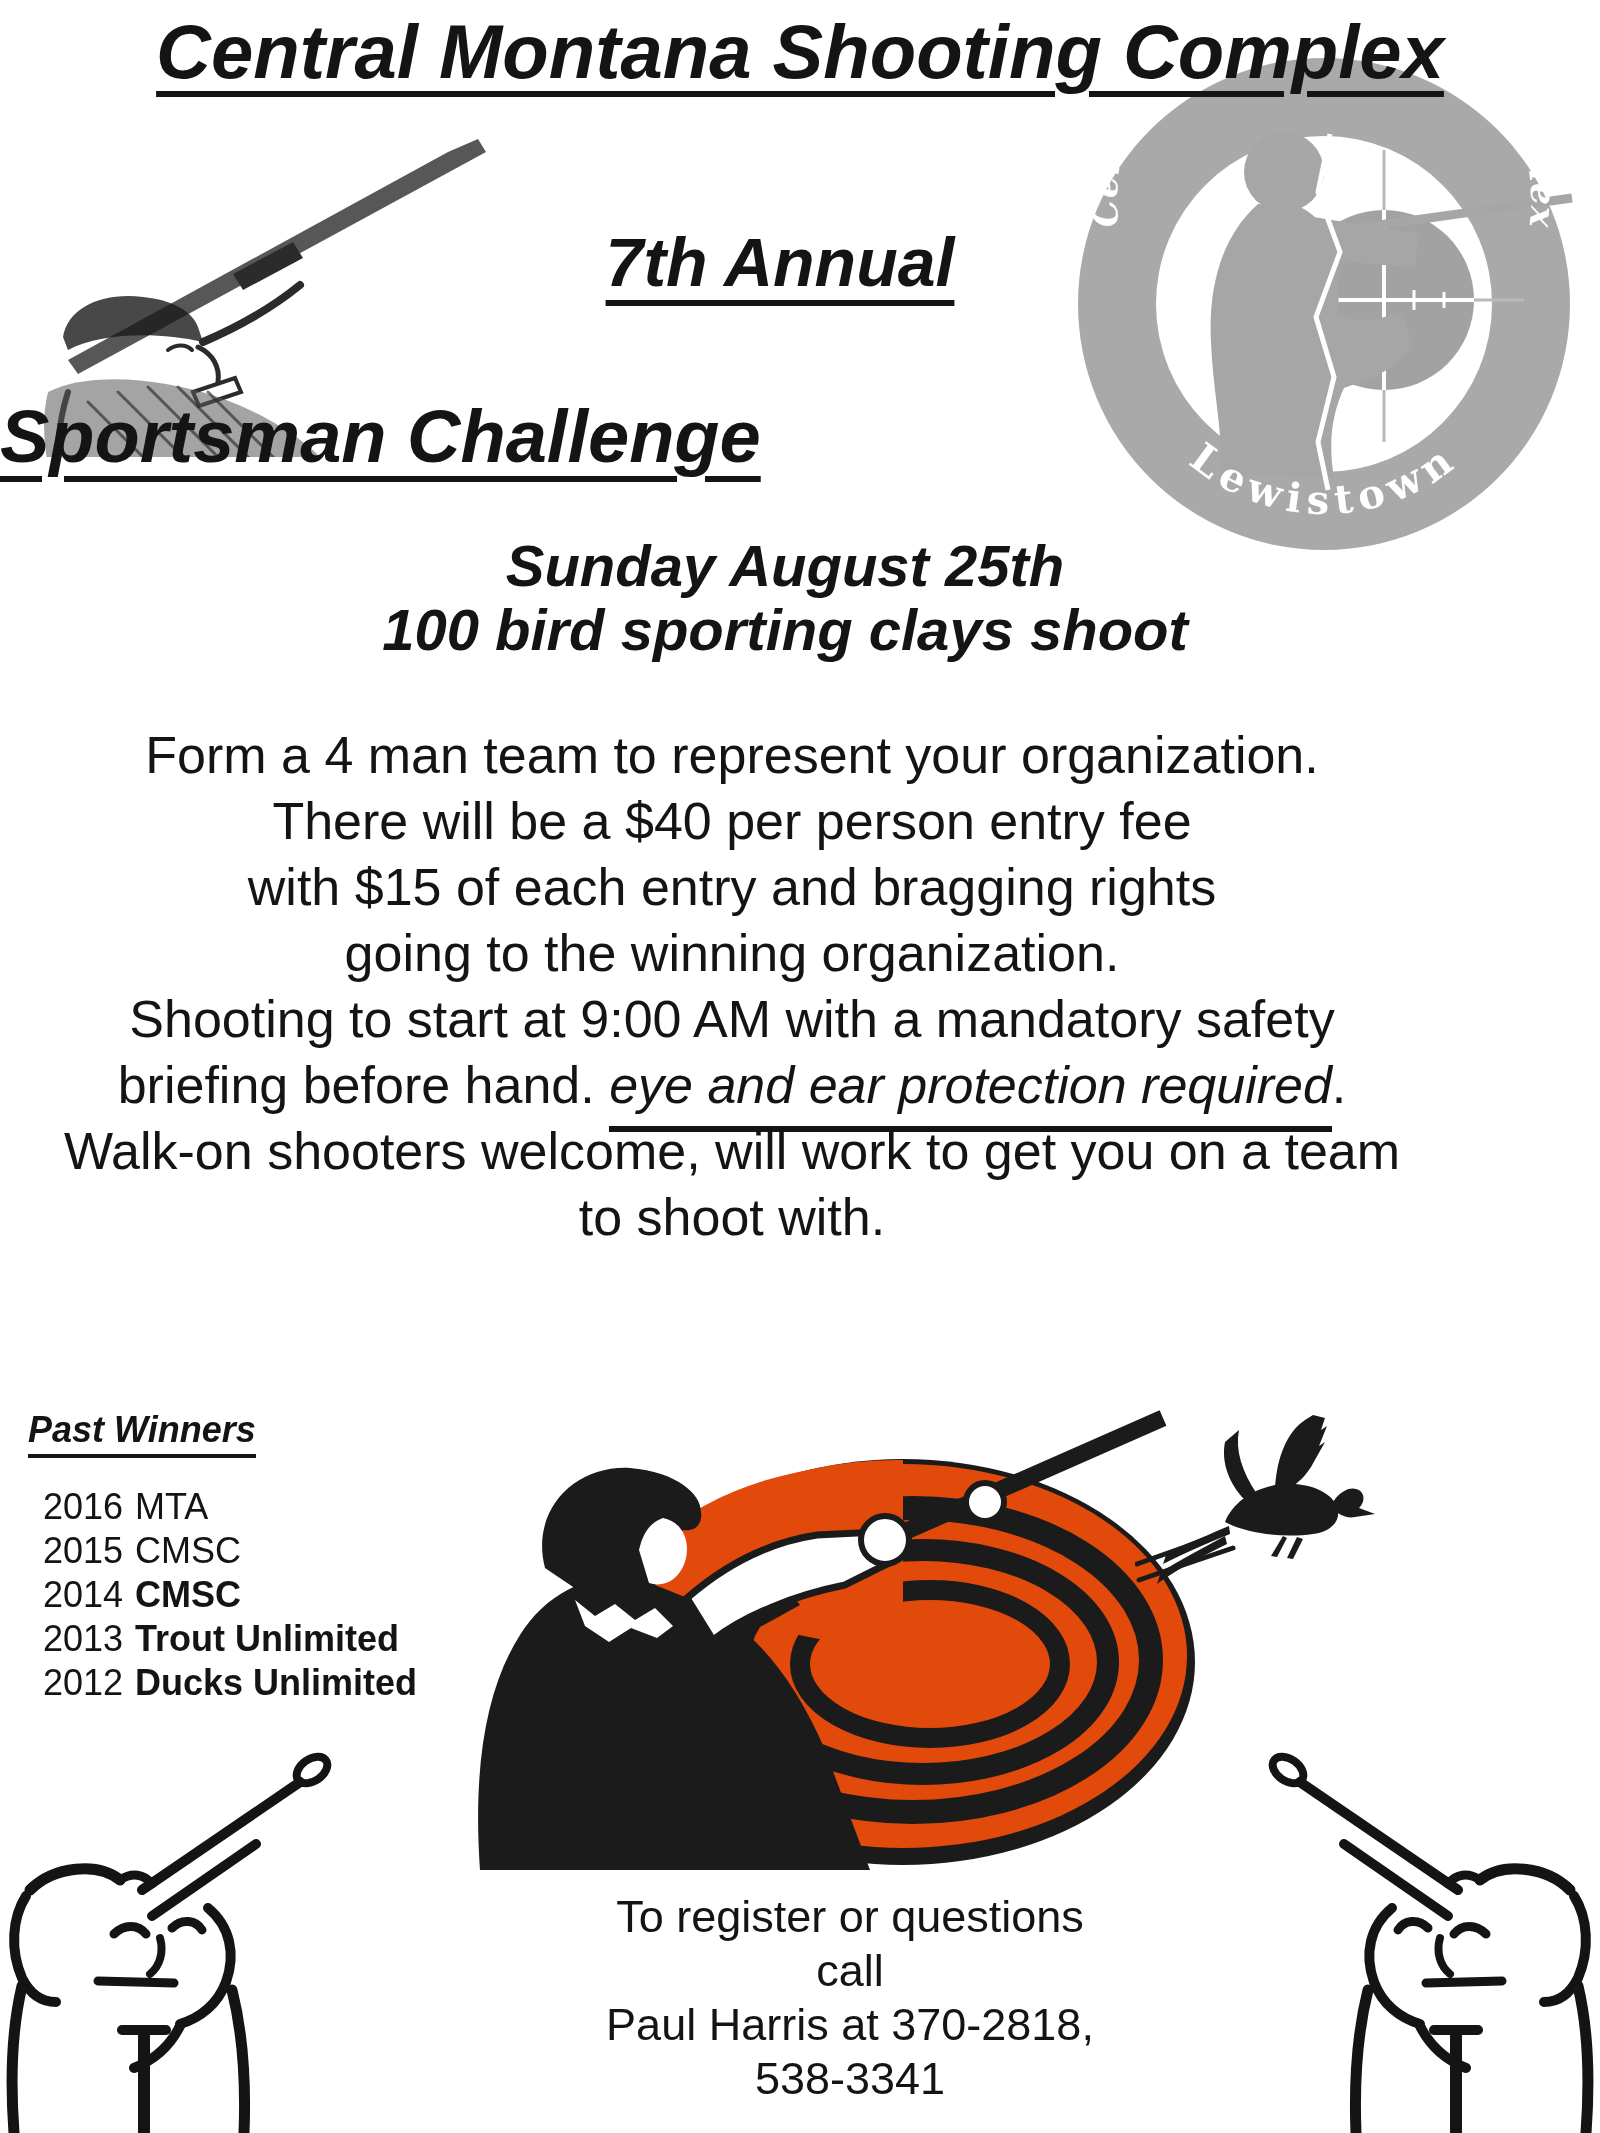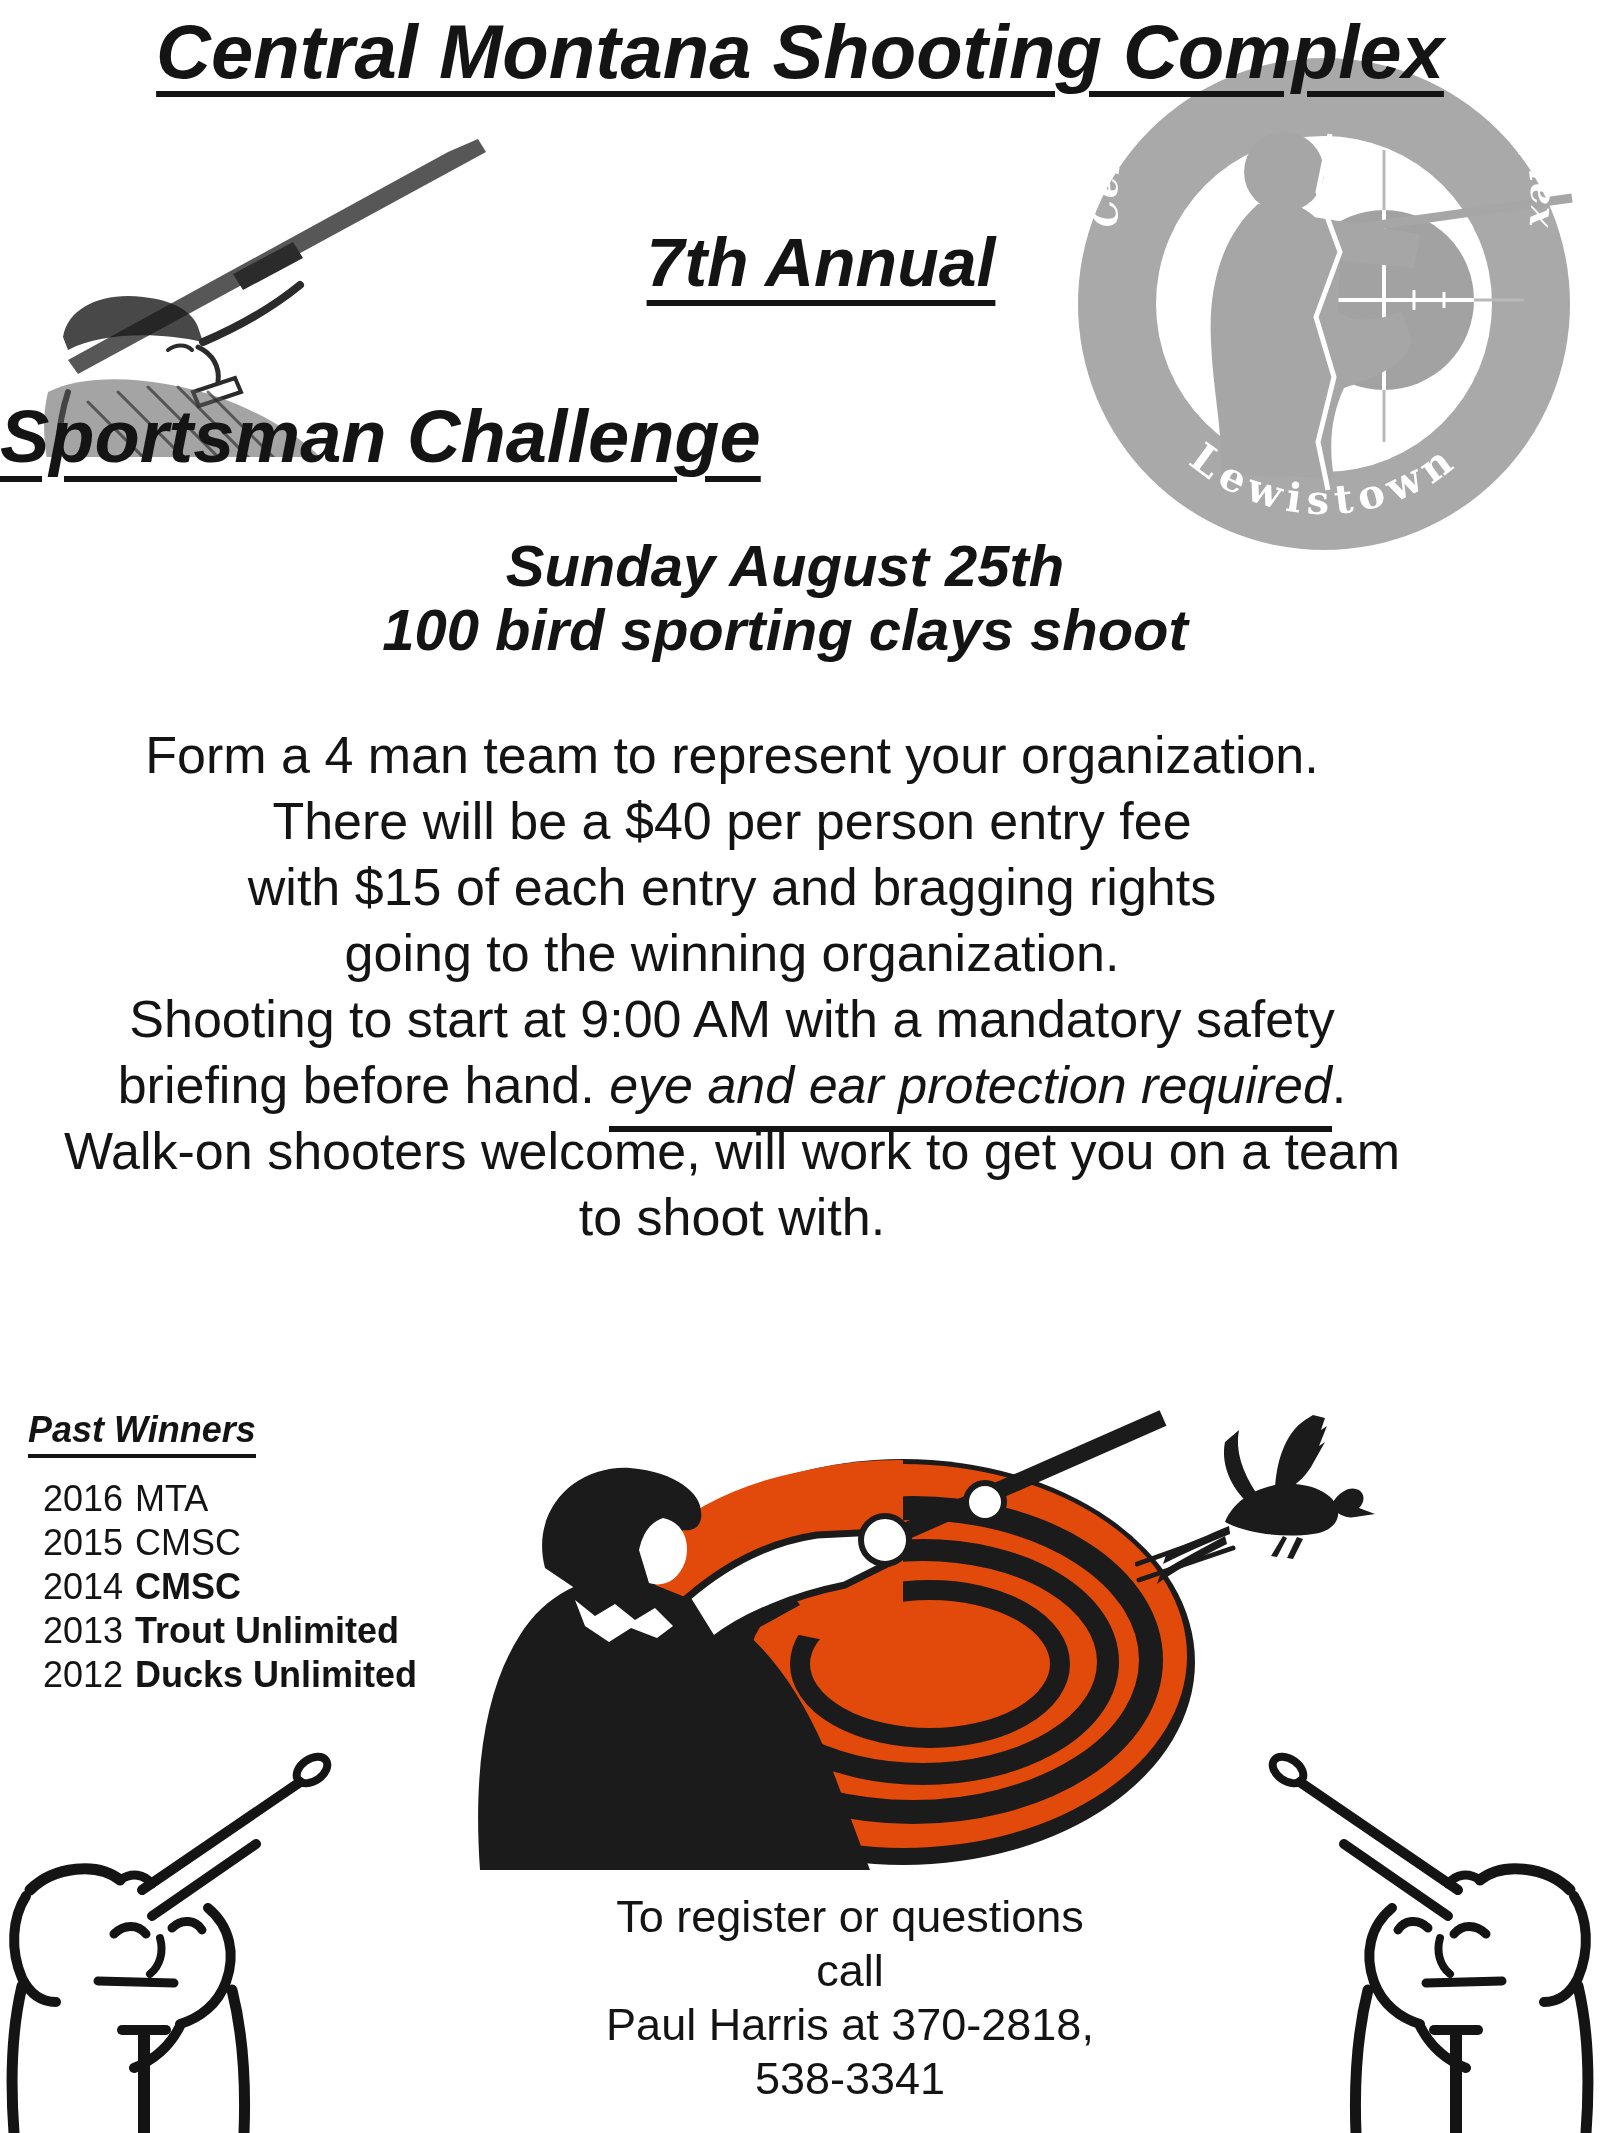--- a/index.html
+++ b/index.html
@@ -12,21 +12,21 @@
   .abs{position:absolute;}
   
   .title{
     left:0;right:0;top:12px;text-align:center;z-index:5;
     font-size:76px;font-weight:bold;font-style:italic;line-height:1.05;
     text-decoration:underline;text-decoration-thickness:6px;text-underline-offset:13px;
   }
   .h-annual{
     left:0;width:1560px;top:228px;text-align:center;z-index:5;
     font-size:68px;font-weight:bold;font-style:italic;line-height:1;
-    text-decoration:underline;text-decoration-thickness:6px;text-underline-offset:14px;padding-left:41px;
+    text-decoration:underline;text-decoration-thickness:6px;text-underline-offset:14px;
   }
   .h-challenge{
     left:0;width:1580px;top:400px;z-index:5;
     font-size:74px;font-weight:bold;font-style:italic;line-height:1;
     text-decoration:underline;text-decoration-thickness:6px;text-underline-offset:14px;
   }
   .h-date{
     left:0;width:1570px;top:534px;text-align:center;z-index:5;
     font-size:58px;font-weight:bold;font-style:italic;line-height:64px;
   }
@@ -36,21 +36,21 @@
     font-size:52px;line-height:66px;
   }
   .em-underline{
     font-style:italic;
     border-bottom:6px solid #141414;padding-bottom:12px;
   }
   
   .past-winners{left:28px;top:1408px;z-index:6;font-size:36px;line-height:44px;}
   .pw-heading{
     font-weight:bold;font-style:italic;display:inline-block;
-    border-bottom:4px solid #141414;padding-bottom:2px;margin-bottom:4px;
+    border-bottom:4px solid #141414;padding-bottom:2px;margin-bottom:12px;
   }
   .pw-list{list-style:none;margin:15px;padding:0;}
   .pw-list .yr{display:inline-block;min-width:92px;}
   .pw-list .bold{font-weight:bold;}
   
   .contact{
     left:200px;width:1300px;top:1890px;text-align:center;z-index:6;
     font-size:45px;font-weight:normal;line-height:54px;
   }
   

